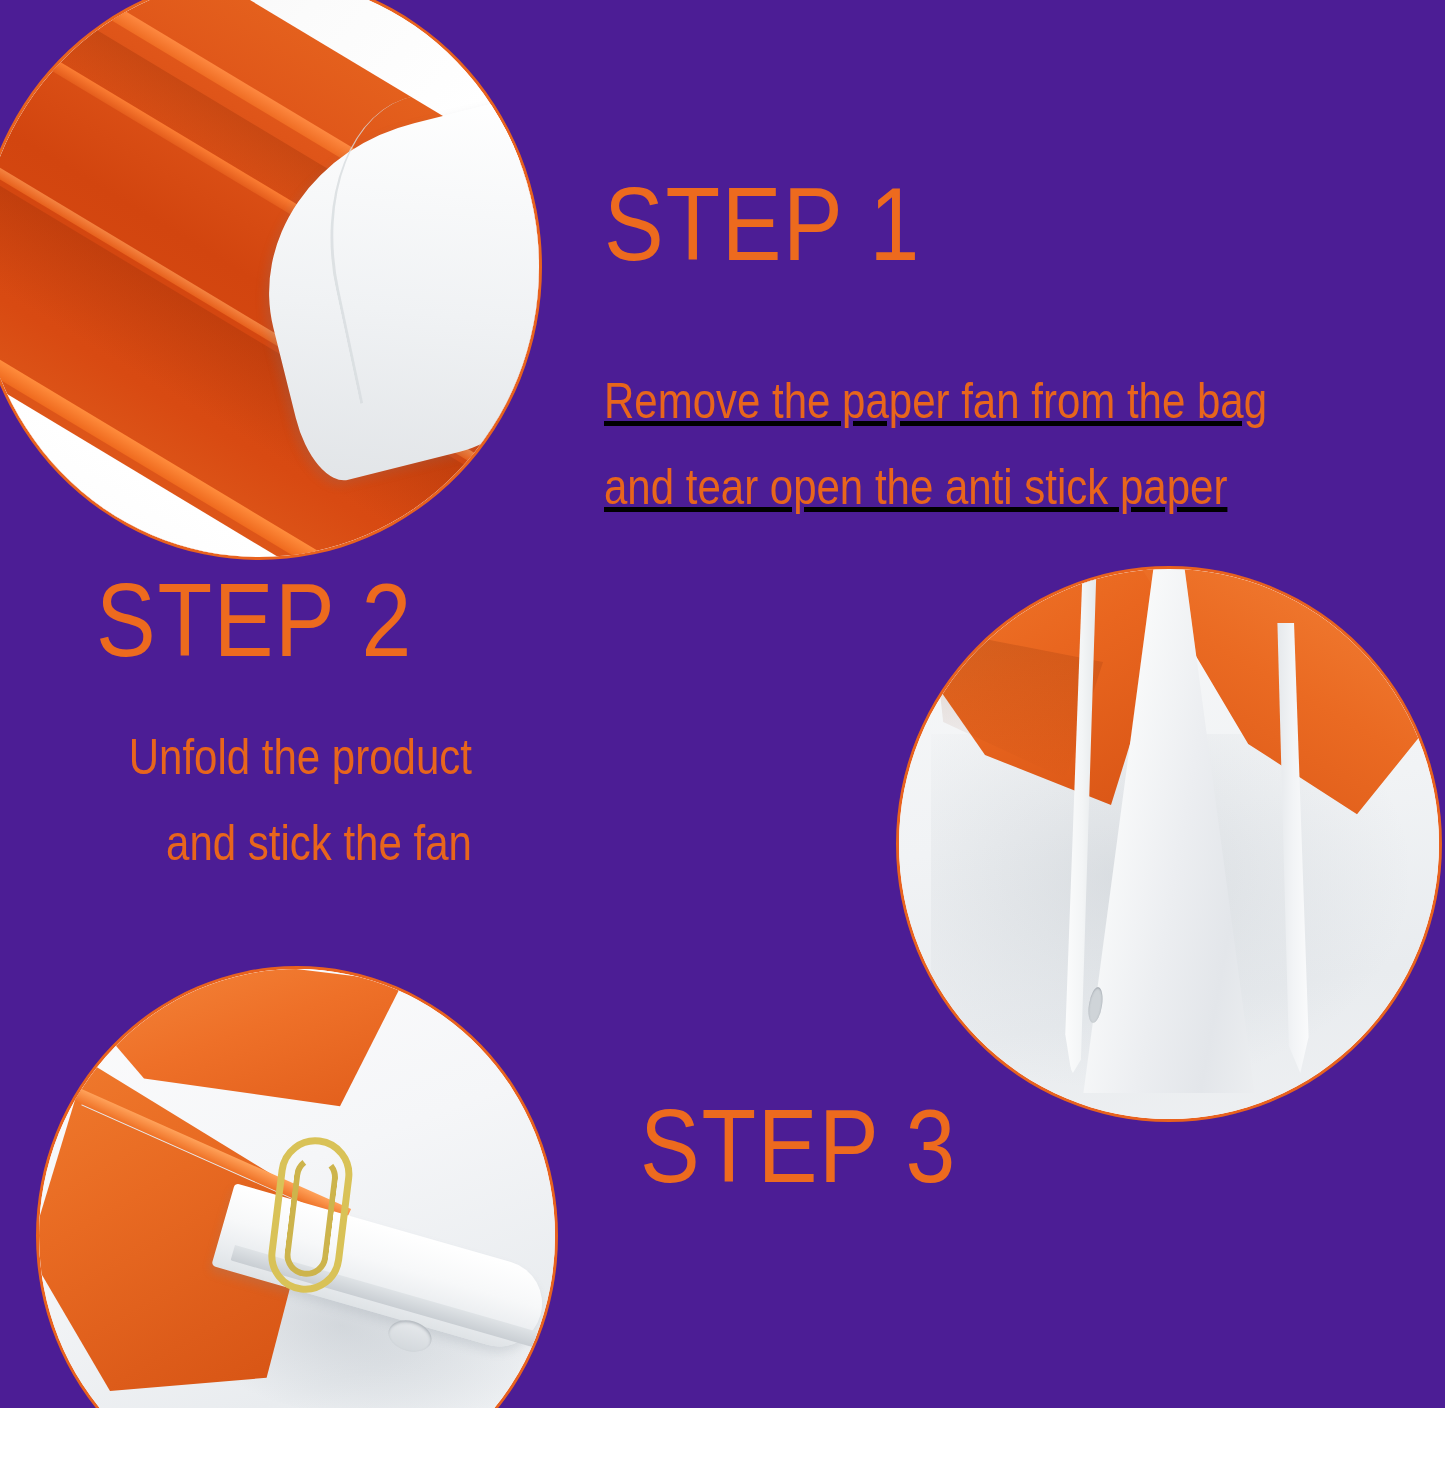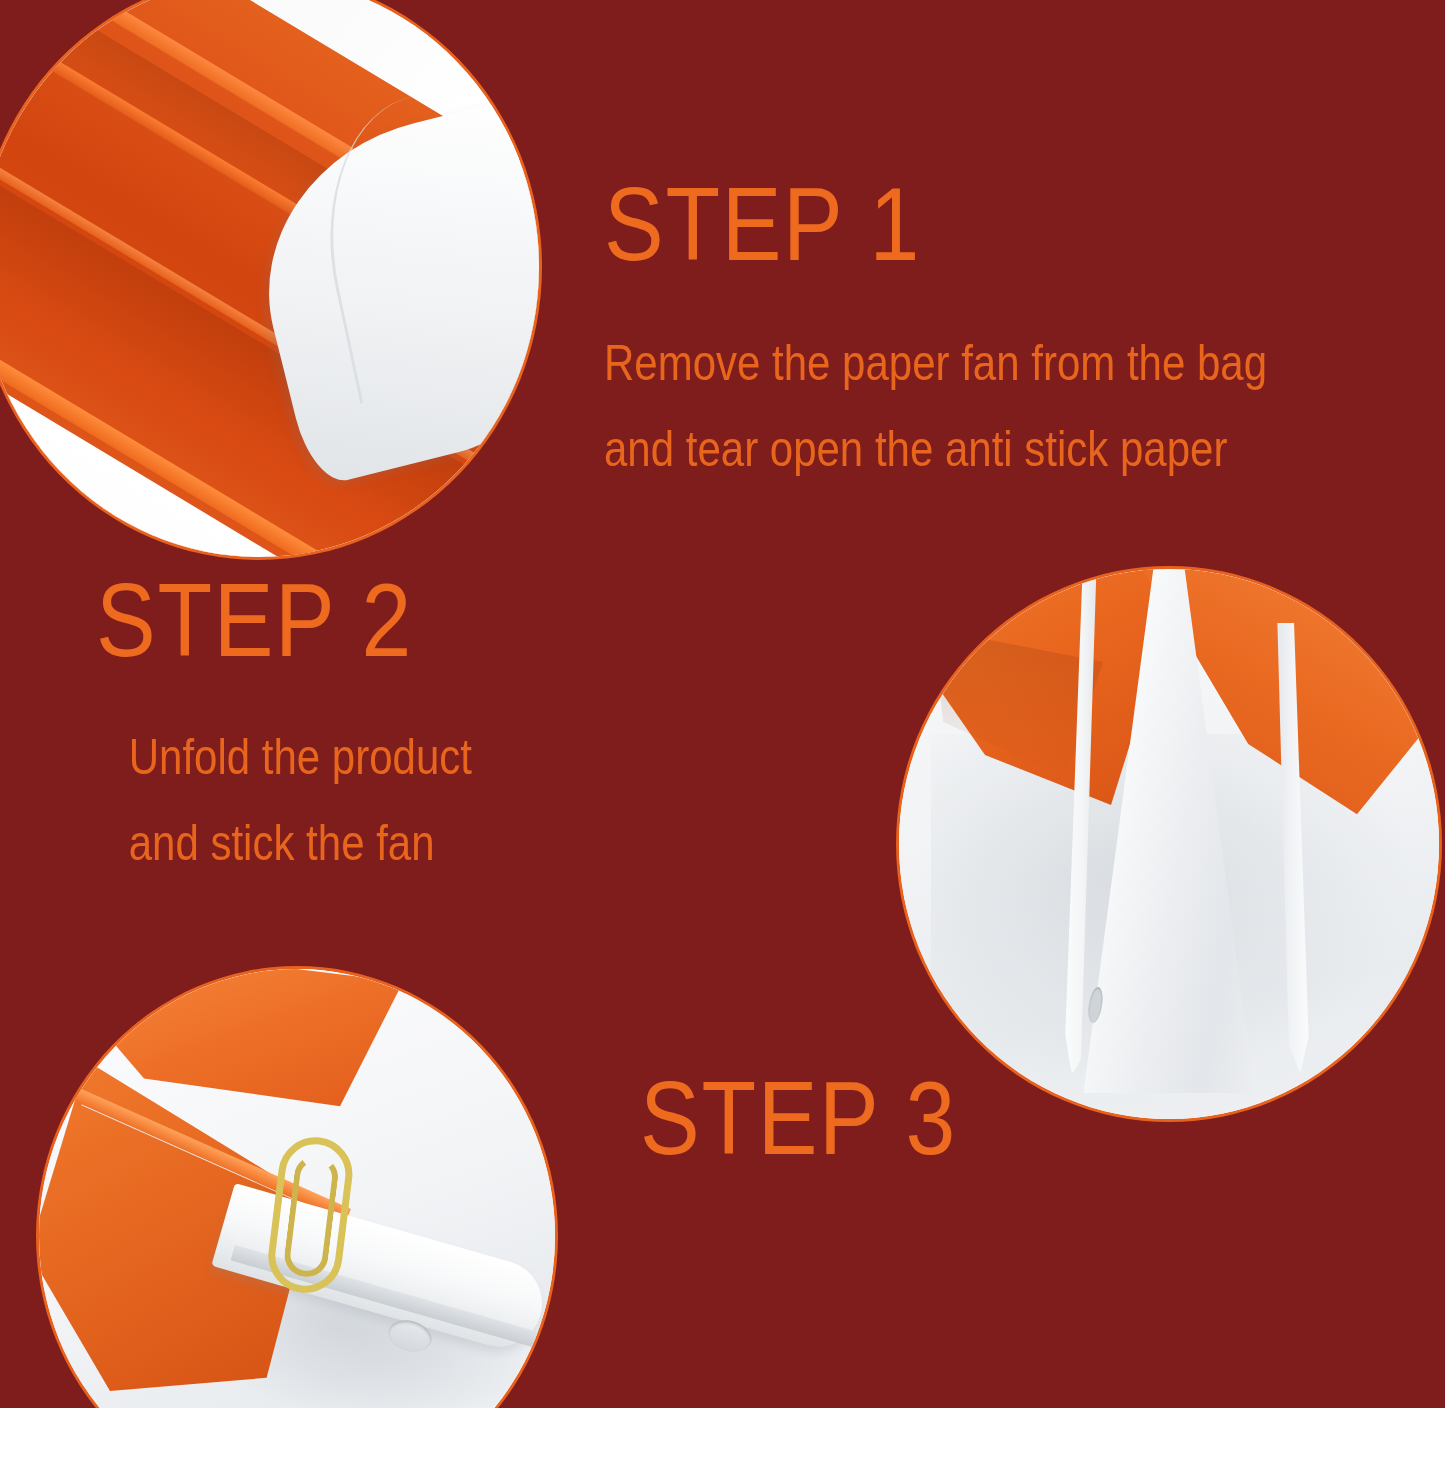--- a/index.html
+++ b/index.html
@@ -4,21 +4,21 @@
 <style>
   html, body {
     margin: 0;
     padding: 0;
     background: #ffffff;
   }
   #page {
     position: relative;
     width: 1445px;
     height: 1408px;
-    background: #7f1d1d;
+    background: #4c1d95;
     overflow: hidden;
     font-family: "Liberation Sans", "DejaVu Sans", sans-serif;
   }
 
   
   .photo {
     position: absolute;
     border-radius: 50%;
     overflow: hidden;
     box-sizing: border-box;
@@ -314,29 +314,29 @@
     font-weight: 400;
     color: #E8651C;
     white-space: nowrap;
     transform: scaleX(.84);
     margin: 0;
   }
   .step-line + .step-line { margin-top: 36px; }
 
   #step1 { left: 604px; top: 172px; }
   #step1 .step-title { transform-origin: left top; }
-  #step1 .lines { margin-top: 62px; }
+  #step1 .lines { margin-top: 100px; text-decoration: underline; }
   #step1 .step-line { transform-origin: left top; }
 
   #step2 { left: 96px; top: 568px; }
   #step2 .step-title { transform-origin: left top; }
-  #step2 .lines { margin-top: 60px; text-align: left; }
+  #step2 .lines { margin-top: 60px; text-align: right; }
   #step2 .step-line { transform-origin: center top; }
 
-  #step3 { left: 640px; top: 1066px; }
+  #step3 { left: 640px; top: 1094px; }
   #step3 .step-title { transform-origin: left top; }
   #step3 .lines { margin-top: 58px; text-align: center; }
   #step3 .step-line { transform-origin: center top; }
 </style>
 </head>
 <body>
 
 <div id="page">
 
   <div class="photo" id="photo-one">

